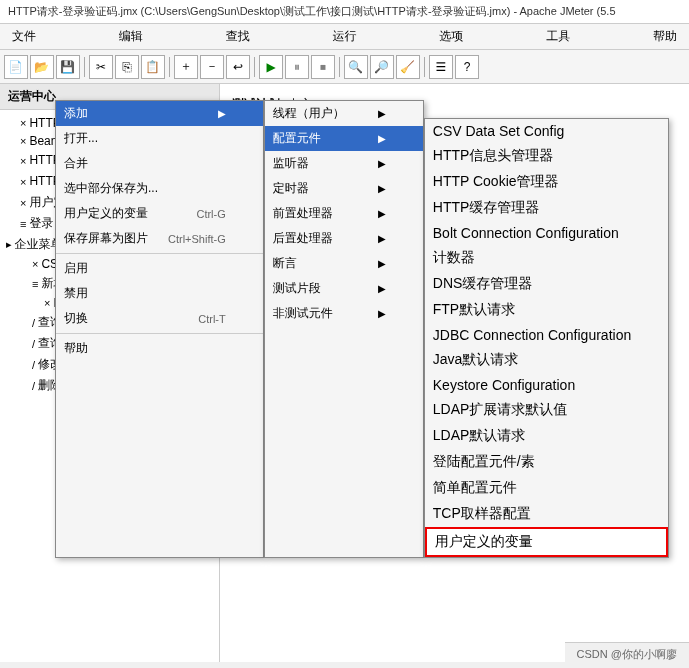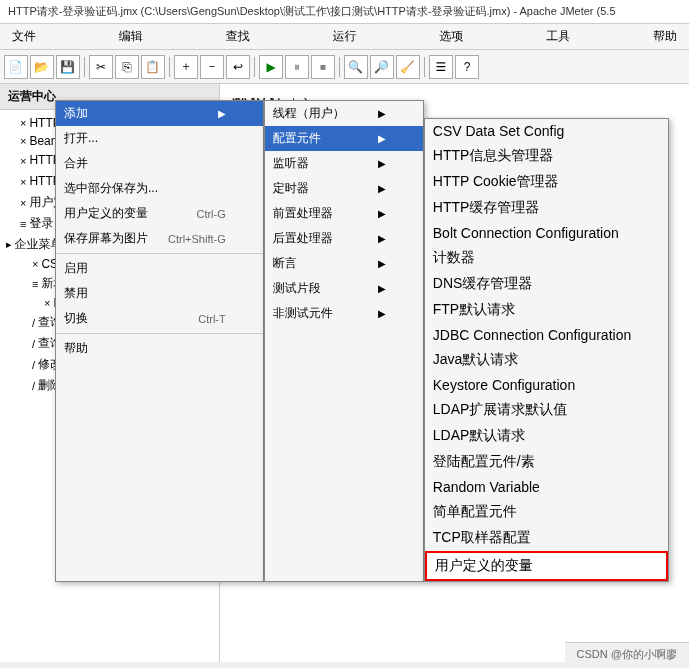--- a/index.html
+++ b/index.html
@@ -426,23 +426,20 @@
     <div class="menu-item">
       <span>LDAP扩展请求默认值</span>
     </div>
     <div class="menu-item">
       <span>LDAP默认请求</span>
     </div>
     <div class="menu-item">
       <span>登陆配置元件/素</span>
     </div>
     <div class="menu-item">
-      <span>Random Variable</span>
-    </div>
-    <div class="menu-item">
       <span>简单配置元件</span>
     </div>
     <div class="menu-item">
       <span>TCP取样器配置</span>
     </div>
     <div class="menu-item last-selected">
       <span>用户定义的变量</span>
     </div>
   </div>
 </div>

